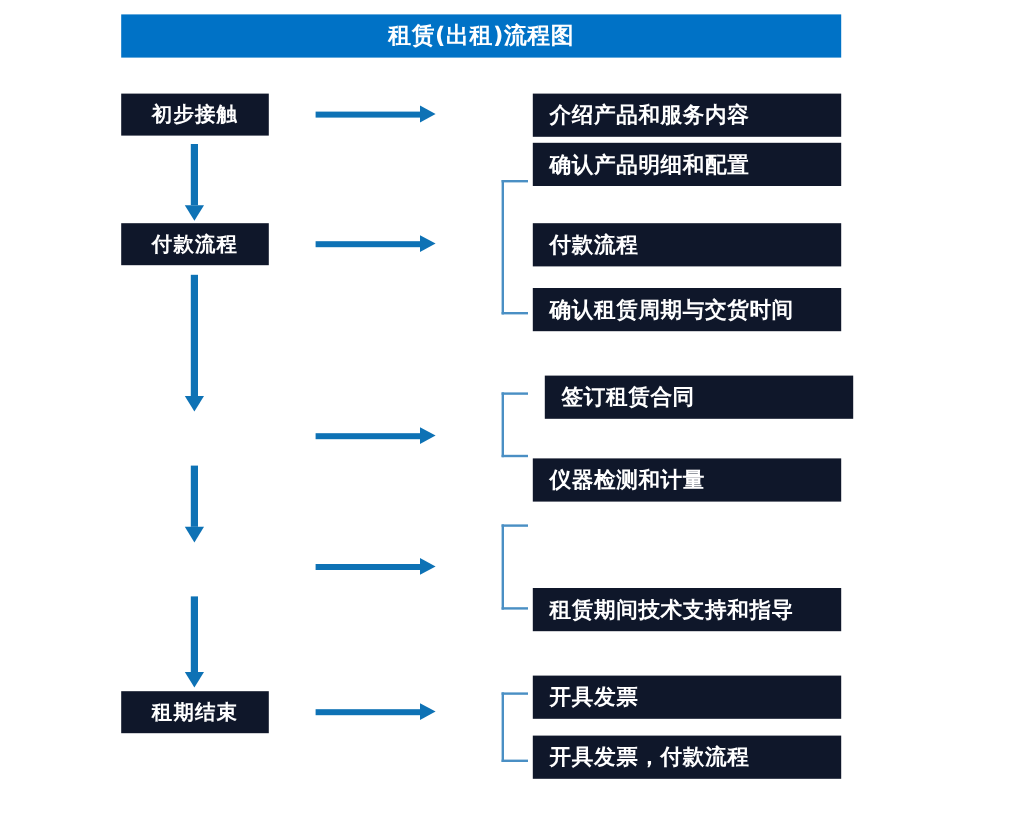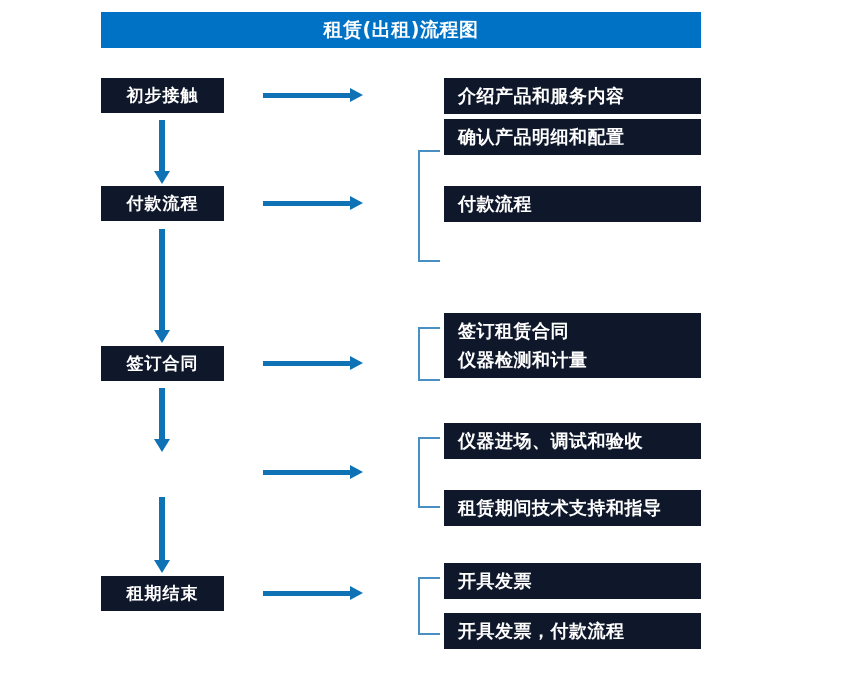--- a/index.html
+++ b/index.html
@@ -122,21 +122,20 @@
 <body>
 
 <div id="canvas">
 
   <div class="title-bar">租赁(出租)流程图</div>
 
   <div class="box stage-box" style="left:101px; top:78px;">初步接触</div>
 
   <div class="box stage-box" style="left:101px; top:186px;">付款流程</div>
 
-  <div class="box stage-box" style="left:101px; top:346px;">签订合同</div>
 
 
   <div class="box stage-box" style="left:101px; top:576px;font-family:Liberation Serif, serif;">租期结束</div>
 
   <div class="v-arrow" style="left:154px; top:120px; height:64px;">
     <div class="shaft" style="height:51px;"></div>
     <div class="head"></div>
   </div>
 
   <div class="v-arrow" style="left:154px; top:229px; height:114px;">
@@ -184,23 +183,23 @@
   <div class="bracket" style="top:327px; height:54px;"></div>
 
   <div class="bracket" style="top:437px; height:71px;"></div>
 
   <div class="bracket" style="top:577px; height:58px;"></div>
 
   <div class="box detail-box" style="top:78px;">介绍产品和服务内容</div>
 
   <div class="box detail-box" style="top:119px;">确认产品明细和配置</div>
   <div class="box detail-box" style="top:186px;">付款流程</div>
-
-  <div class="box detail-box" style="top:313px;">签订租赁合同</div>
-  <div class="box detail-box" style="top:342px;">仪器检测和计量</div>
-
-  <div class="box detail-box" style="top:423px;">仪器进场、调试和验收</div>
+  <div class="box detail-box" style="top:240px;">确认租赁周期与交货时间</div>
+
+  <div class="box detail-box" style="top:313px;margin-left:10px;">签订租赁合同</div>
+  <div class="box detail-box" style="top:382px;">仪器检测和计量</div>
+
   <div class="box detail-box" style="top:490px;">租赁期间技术支持和指导</div>
 
   <div class="box detail-box" style="top:563px;">开具发票</div>
   <div class="box detail-box" style="top:613px;">开具发票，付款流程</div>
 
 </div>
 
 </body></html>

